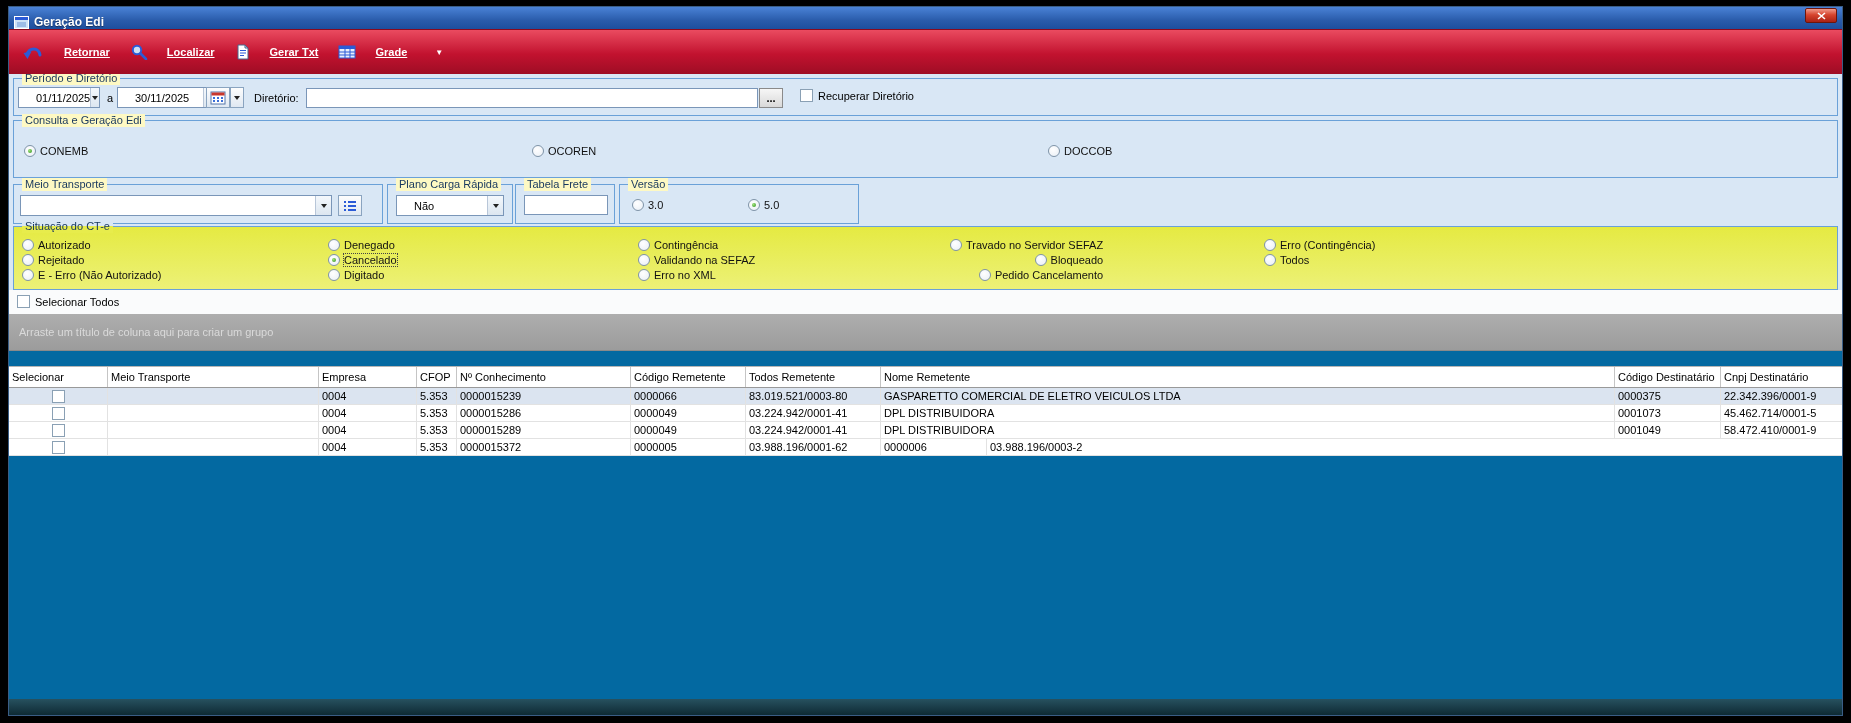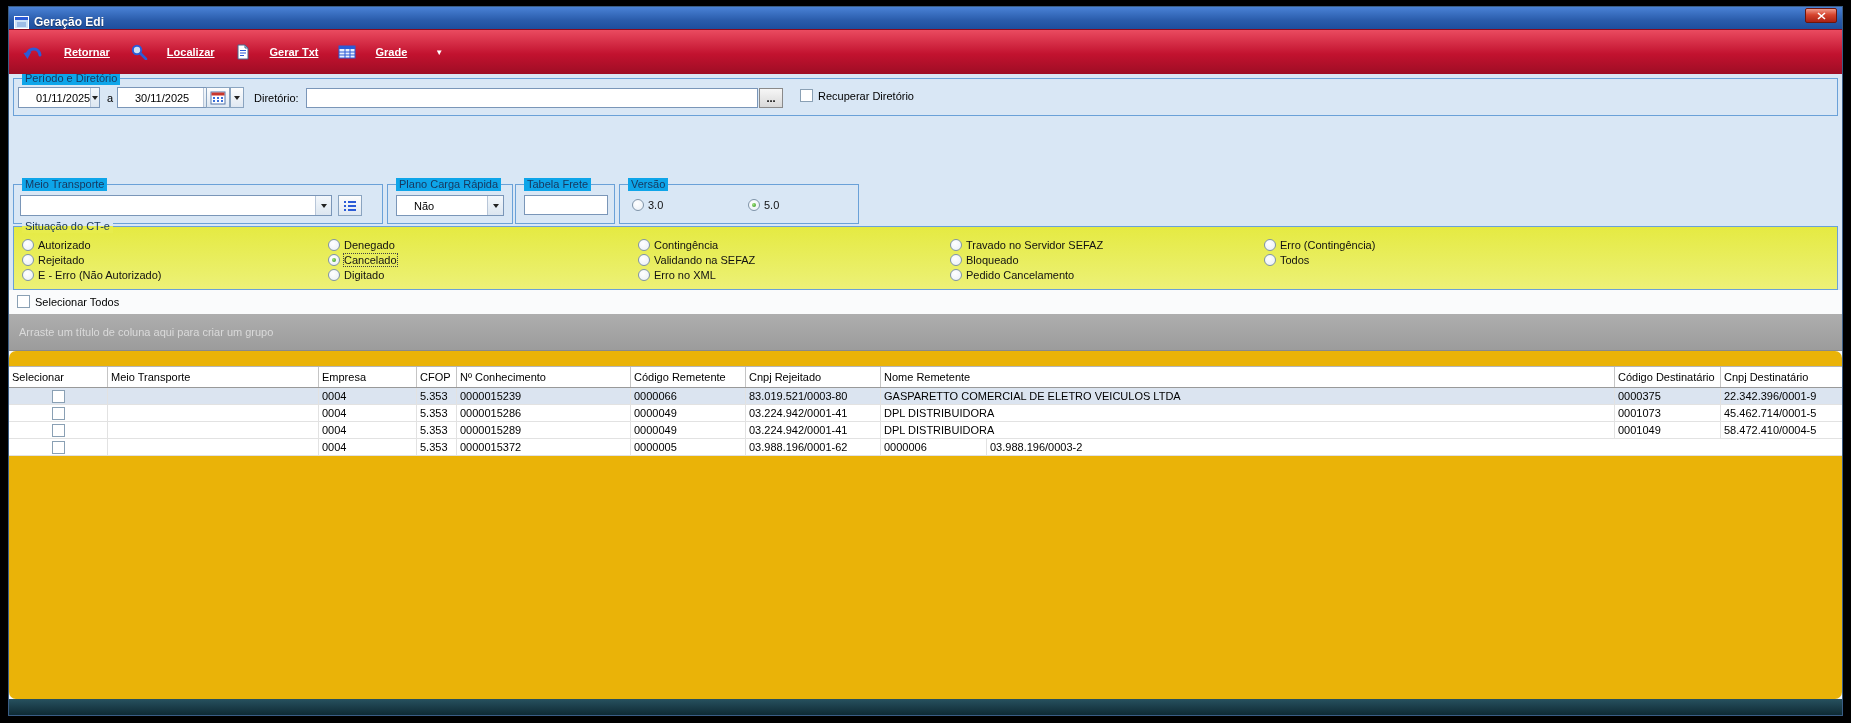--- a/index.html
+++ b/index.html
@@ -24,21 +24,21 @@
           min-width:58px; padding:2px 6px; cursor:pointer; }
   .tlabel { color:#fff; font-size:11px; font-weight:bold; text-decoration:underline; white-space:nowrap; }
   .tb-chevron { color:#fff; font-size:8px; display:flex; align-items:center; margin-left:14px; cursor:pointer; }
 
   
   .client { flex:1 1 auto; position:relative; background:#d9e7f5; overflow:hidden; }
   .lower-white { position:absolute; left:0; right:0; top:216px; bottom:0; background:#fafbfc; }
 
   .group { position:absolute; border:1px solid #6aa1d8; }
   .gtitle { position:absolute; top:-7px; left:8px; font-size:11px; color:#17375e; line-height:13px;
-            background:#0ea5e9; padding:0 3px; white-space:nowrap; }
+            background:#fef9c3; padding:0 3px; white-space:nowrap; }
   .gtitle.on-yellow { background:linear-gradient(180deg,#d9e7f5 0 50%,#e7ec4c 50% 100%); }
 
   .g-periodo  { left:4px; right:4px; top:4px;   height:38px; }
   .g-consulta { left:4px; right:4px; top:46px;  height:58px; }
   .g-meio     { left:4px;  top:110px; width:370px; height:40px; }
   .g-plano    { left:378px; top:110px; width:126px; height:40px; }
   .g-tabela   { left:506px; top:110px; width:100px; height:40px; }
   .g-versao   { left:610px; top:110px; width:240px; height:40px; }
   .g-situacao { left:4px; right:4px; top:152px; height:64px;
                 background:linear-gradient(180deg,#e5ea42,#ecf177); }
@@ -71,21 +71,21 @@
   .radio-abs { position:absolute; }
   .scol { position:absolute; top:11px; display:flex; flex-direction:column; gap:2px; }
   .scol .radio-item { height:13px; }
 
   
   .band { position:absolute; left:0; right:0; top:240px; height:37px;
           background:linear-gradient(180deg,#aeaeae,#9c9c9c); border-bottom:1px solid #8a8a8a;
           display:flex; align-items:center; padding-left:10px; color:#dadada; font-size:11px; }
 
   
-  .gridwrap { position:absolute; left:0; right:0; top:277px; bottom:0; background:#eab308; overflow:hidden;border-radius:7px; }
+  .gridwrap { position:absolute; left:0; right:0; top:277px; bottom:0; background:#0369a1; overflow:hidden; }
   .ghead { position:absolute; left:0; right:0; top:15px; height:22px; display:flex;
            border-top:1px solid #b5b5b5; border-bottom:1px solid #999; background:#fff; }
   .hcell { font-size:11px; color:#000; display:flex; align-items:center; padding:0 3px;
            border-right:1px solid #c5c5c5; overflow:hidden; white-space:nowrap; cursor:pointer; }
   .gbody { position:absolute; left:0; right:0; top:37px; bottom:0; }
   .grid-row { display:flex; height:17px; border-bottom:1px solid #e2e2e2; background:#fff; }
   .grid-row.selected { background:#dbe4f0; }
   .gcell { font-size:11px; color:#000; display:flex; align-items:center; padding:8px 3px;
            border-right:1px solid #e2e2e2; overflow:hidden; white-space:nowrap; }
   .grid-row .c0 { justify-content:center; }
@@ -203,20 +203,35 @@
           </div>
         <span class="lbl" style="left:240px; top:13px;">Diretório:</span>
         <input class="txt-input" style="left: 292px; top: 9px; width: 452px;" value="">
         <button class="browse-btn" style="left:745px; top:9px;">...</button>
         <div class="chk-row" style="left:786px; top:10px;">
           <span class="cb"></span>
           <span>Recuperar Diretório</span>
         </div>
       </div>
 
+      <div class="group g-consulta">
+        <span class="gtitle">Consulta e Geração Edi</span>
+        <div class="radio-item radio-abs" style="left:10px; top:24px;">
+          <span class="rb on"></span>
+          <span>CONEMB</span>
+        </div>
+        <div class="radio-item radio-abs" style="left:518px; top:24px;">
+          <span class="rb"></span>
+          <span>OCOREN</span>
+        </div>
+        <div class="radio-item radio-abs" style="left:1034px; top:24px;">
+          <span class="rb"></span>
+          <span>DOCCOB</span>
+        </div>
+      </div>
 
       <div class="group g-meio">
         <span class="gtitle">Meio Transporte</span>
         <div class="combo" style="left:6px; top:10px; width:312px;">
           <span></span>
           <span class="arrow">
               <span class="tri"></span>
             </span>
         </div>
         <div class="mini-btn" style="left:324px; top:10px; width:24px;">
@@ -297,21 +312,21 @@
             </div>
           <div class="radio-item">
               <span class="rb"></span>
               <span>Validando na SEFAZ</span>
             </div>
           <div class="radio-item">
               <span class="rb"></span>
               <span>Erro no XML</span>
             </div>
         </div>
-        <div class="scol" style="left:936px;">
+        <div class="scol" style="left:936px;align-items:flex-end;">
           <div class="radio-item">
               <span class="rb"></span>
               <span>Travado no Servidor SEFAZ</span>
             </div>
           <div class="radio-item">
               <span class="rb"></span>
               <span>Bloqueado</span>
             </div>
           <div class="radio-item">
               <span class="rb"></span>
@@ -340,21 +355,21 @@
       </div>
 
       <div class="gridwrap">
         <div class="ghead">
           <div class="hcell c0">Selecionar</div>
           <div class="hcell c1">Meio Transporte</div>
           <div class="hcell c2">Empresa</div>
           <div class="hcell c3">CFOP</div>
           <div class="hcell c4">Nº Conhecimento</div>
           <div class="hcell c5">Código Remetente</div>
-          <div class="hcell c6">Cnpj Rejeitado</div>
+          <div class="hcell c6">Todos Remetente</div>
           <div class="hcell c7">Nome Remetente</div>
           <div class="hcell c8">Código Destinatário</div>
           <div class="hcell c9">Cnpj Destinatário</div>
         </div>
         <div class="gbody">
             <div class="grid-row selected">
               <div class="gcell c0">
                 <span class="cb"></span>
               </div>
               <div class="gcell c1"></div>
@@ -386,21 +401,21 @@
                 <span class="cb"></span>
               </div>
               <div class="gcell c1"></div>
               <div class="gcell c2">0004</div>
               <div class="gcell c3">5.353</div>
               <div class="gcell c4">0000015289</div>
               <div class="gcell c5">0000049</div>
               <div class="gcell c6">03.224.942/0001-41</div>
               <div class="gcell c7">DPL DISTRIBUIDORA</div>
               <div class="gcell c8">0001049</div>
-              <div class="gcell c9">58.472.410/0004-5</div>
+              <div class="gcell c9">58.472.410/0001-9</div>
             </div>
             <div class="grid-row">
               <div class="gcell c0">
                 <span class="cb"></span>
               </div>
               <div class="gcell c1"></div>
               <div class="gcell c2">0004</div>
               <div class="gcell c3">5.353</div>
               <div class="gcell c4">0000015372</div>
               <div class="gcell c5">0000005</div>

